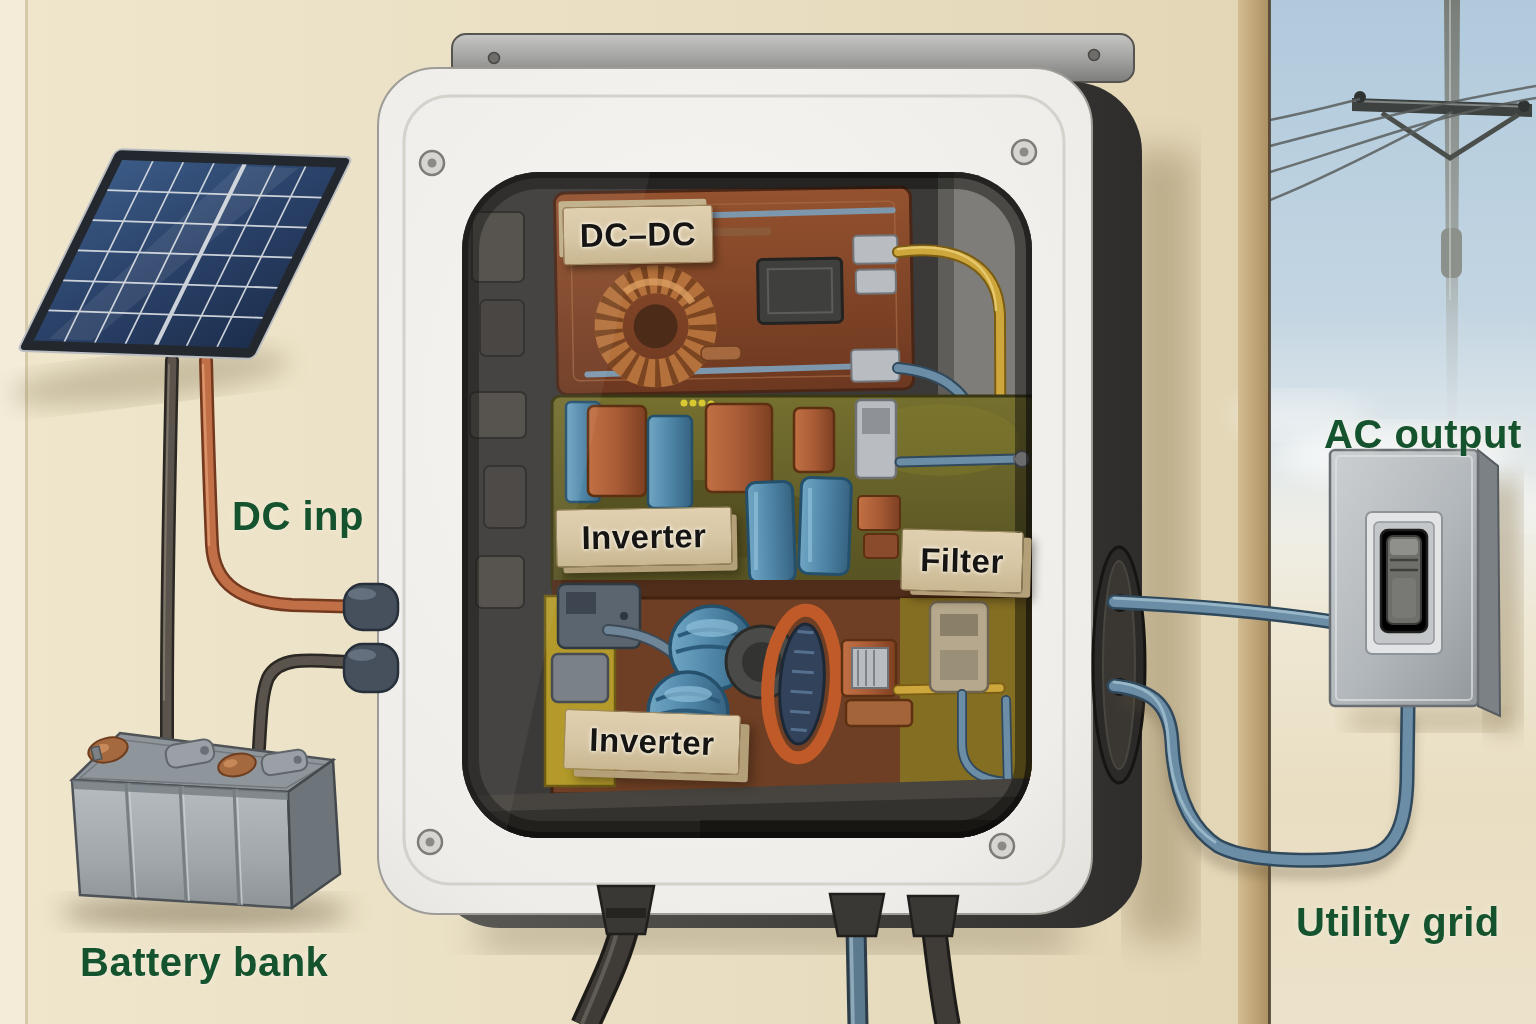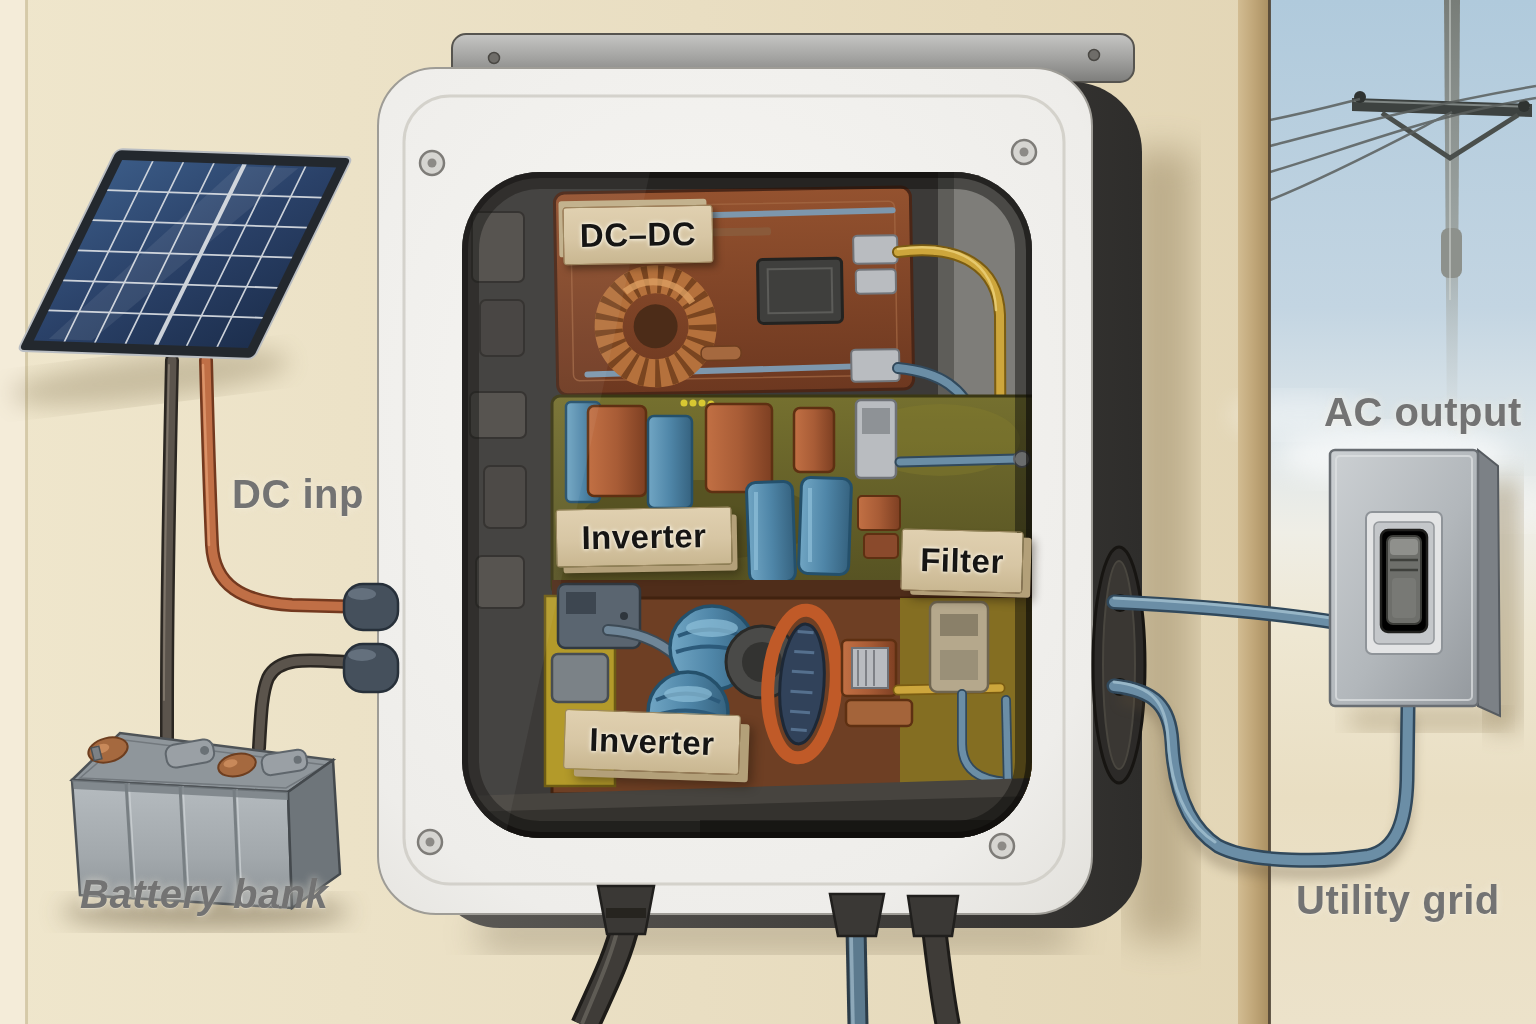--- a/index.html
+++ b/index.html
@@ -1,19 +1,19 @@
 <!DOCTYPE html>
 <html><head>
 <meta charset="utf-8">
 <style>
   html,body{margin:0;padding:0;background:#2a2a2a;}
   .scene{position:relative;width:1536px;height:1024px;overflow:hidden;background:#e9dfc4;font-family:"Liberation Sans",sans-serif;}
   .scene svg{position:absolute;left:0;top:0;}
-  .label{position:absolute;z-index:6;font:700 40px "Liberation Sans",sans-serif;color:#737373;letter-spacing:.5px;white-space:nowrap;
-         text-shadow:0 0 8px rgba(246,240,224,.65),0 1px 0 rgba(255,255,255,.25);}
+  .label{position:absolute;z-index:6;font:700 40px "Liberation Sans",sans-serif;color:#14532d;letter-spacing:.5px;white-space:nowrap;
+         text-shadow:0 0 8px rgba(246,240,224,.65),0 1px 0 rgba(255,255,255,.25);margin-top:22px;}
   .plaque{position:absolute;z-index:7;display:flex;align-items:center;justify-content:center;
           background:linear-gradient(180deg,#e0d0b0 0%,#d7c6a4 55%,#c9b791 100%);
           border:1px solid #9d8a63;border-radius:4px;
           font:700 33px "Liberation Sans",sans-serif;color:#161514;letter-spacing:.5px;white-space:nowrap;
           text-shadow:0 0 5px rgba(255,252,240,.95),0 0 3px rgba(255,252,240,.95);}
 </style>
 </head>
 <body>
 
 <div class="scene">
@@ -439,21 +439,21 @@
       <rect x="1387" y="536" width="34" height="88" rx="6" fill="#6e6f6b" stroke="#3a3b37" stroke-width="2"></rect>
       <rect x="1390" y="539" width="28" height="16" rx="4" fill="#8f908c"></rect>
       <line x1="1390" y1="560" x2="1418" y2="560" stroke="#3f403c" stroke-width="2.5"></line>
       <line x1="1390" y1="570" x2="1418" y2="570" stroke="#3f403c" stroke-width="2.5"></line>
       <rect x="1392" y="578" width="24" height="40" rx="4" fill="#7c7d79" opacity="0.7"></rect>
     </g>
   </g>
 </svg>
 
 <div class="label" style="left:232px;top:472px;">DC inp</div>
-<div class="label" style="left:80px;top:872px;font-style:italic;">Battery bank</div>
+<div class="label" style="left:80px;top:918px;">Battery bank</div>
 <div class="label" style="left:1324px;top:390px;">AC output</div>
 <div class="label" style="left:1296px;top:878px;">Utility grid</div>
 
 <div class="plaque" style="left:563px;top:206px;width:148px;height:56px;transform:rotate(-1deg);box-shadow:-5px -7px 0 -1px #c3b28e,3px 4px 7px rgba(30,22,10,.5);">
   <span>DC–DC</span>
 </div>
 <div class="plaque" style="left:556px;top:508px;width:174px;height:56px;transform:rotate(-1deg);box-shadow:6px 7px 0 -1px #b3a079,8px 10px 10px rgba(30,22,10,.45);">
   <span>Inverter</span>
 </div>
 <div class="plaque" style="left:901px;top:530px;width:120px;height:60px;transform:rotate(1.5deg);box-shadow:9px 5px 0 -1px #b3a079,11px 8px 10px rgba(30,22,10,.45);">

